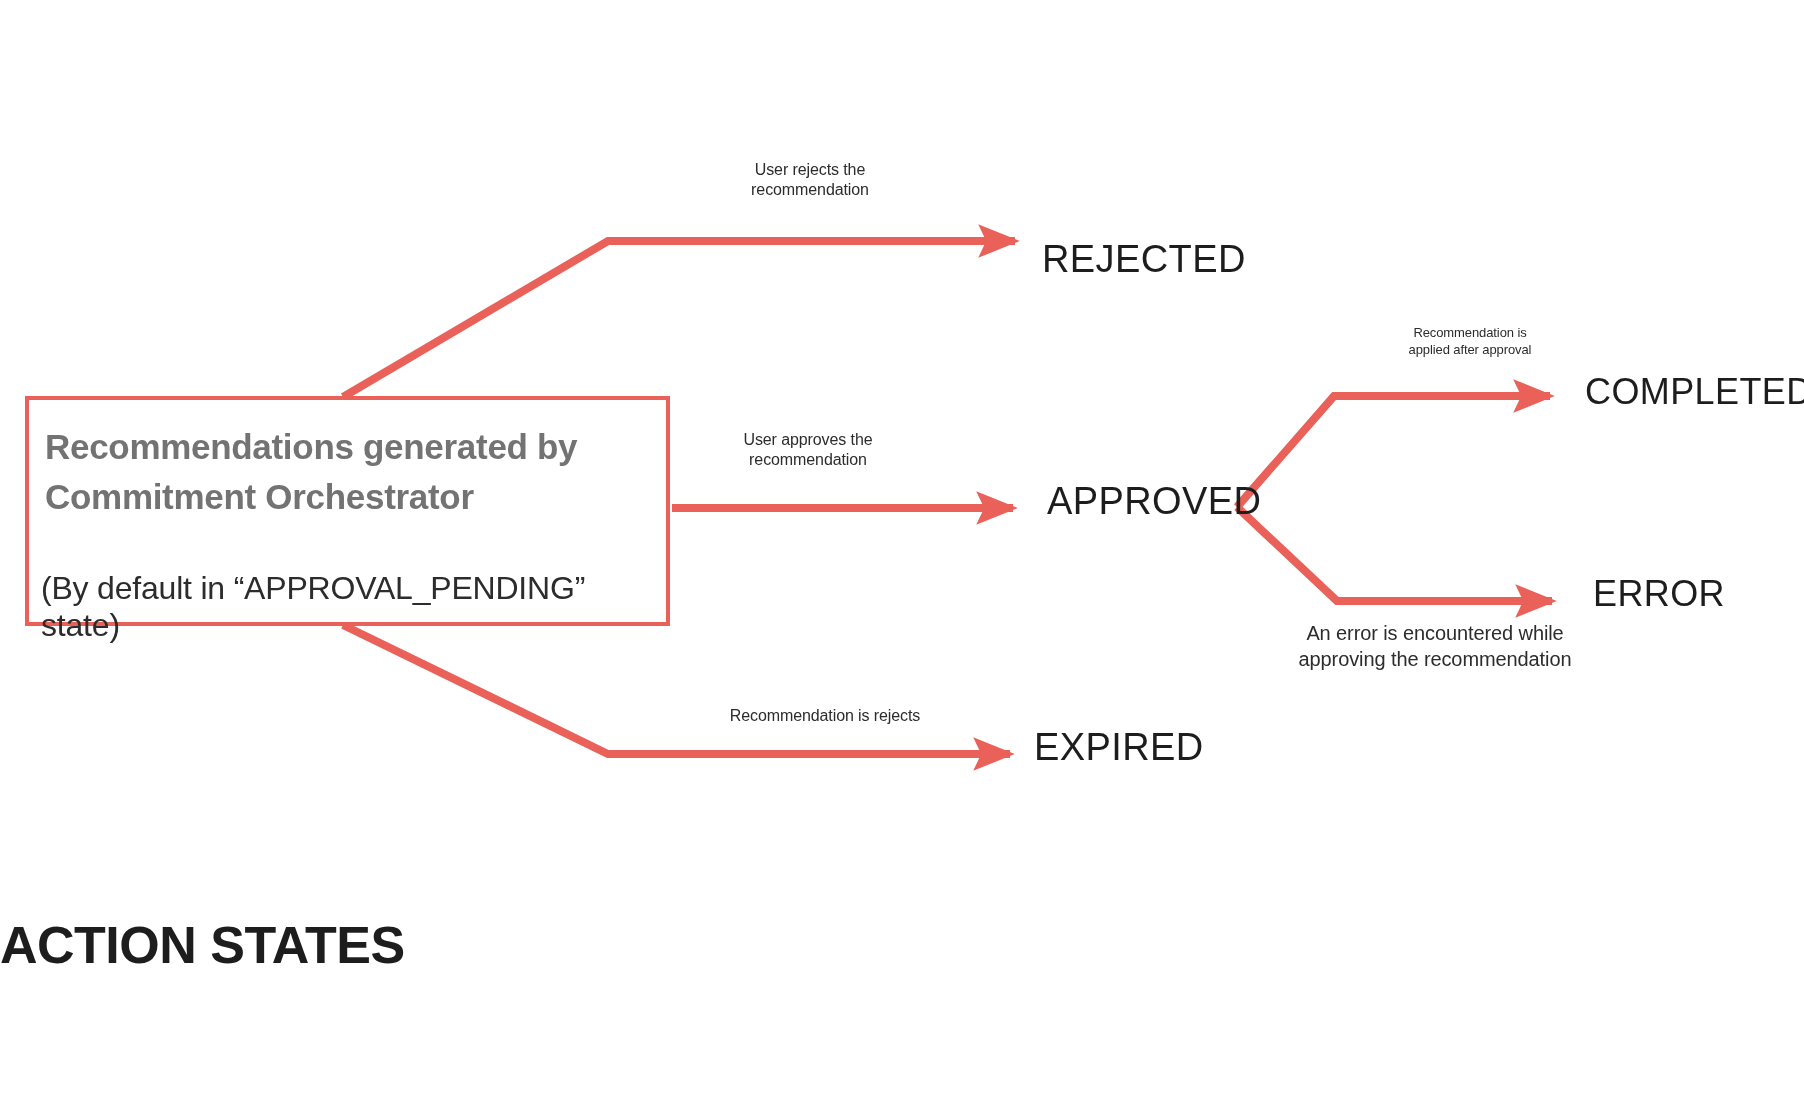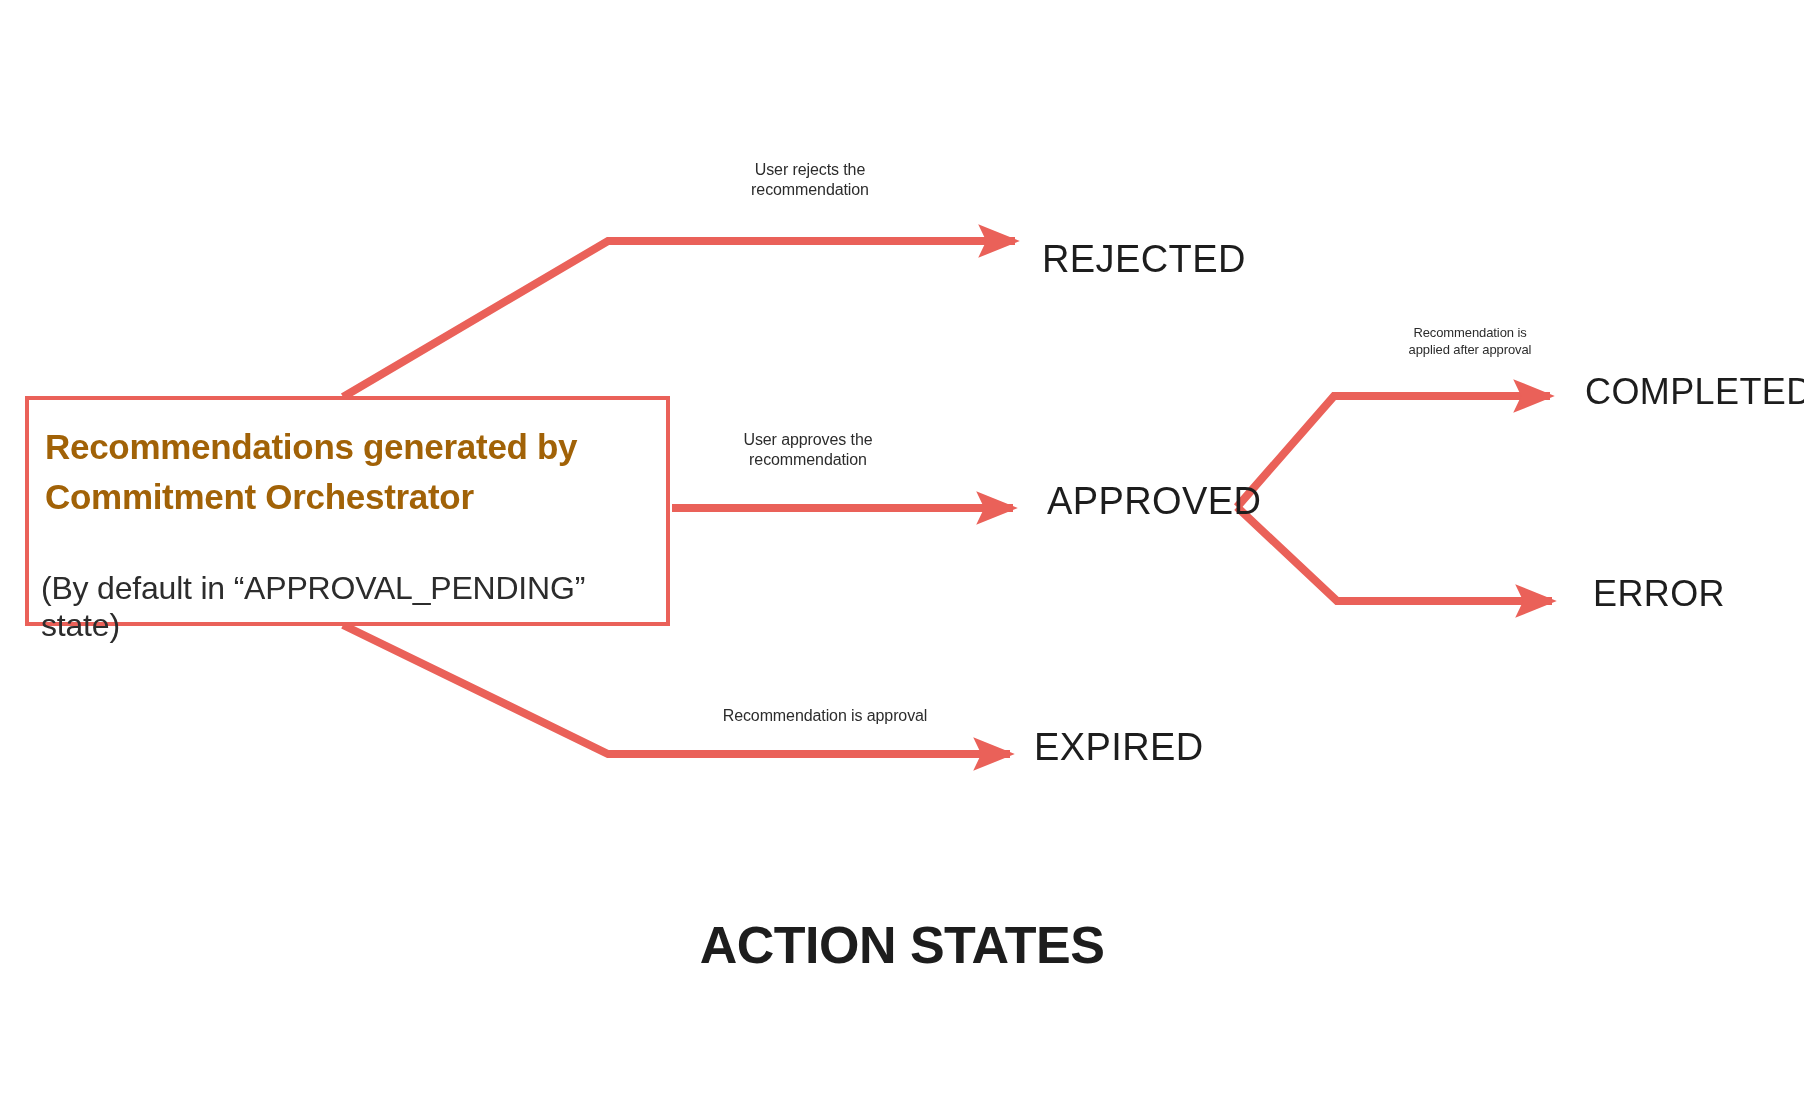--- a/index.html
+++ b/index.html
@@ -40,21 +40,21 @@
   }
   .source-title {
     position: absolute;
     left: 16px;
     top: 22px;
     width: 610px;
     font-size: 35px;
     font-weight: bold;
     line-height: 1.42;
     letter-spacing: -0.3px;
-    color: #a16207;
+    color: #737373;
   }
   .source-sub {
     position: absolute;
     left: 12px;
     top: 170px;
     width: 620px;
     font-size: 32px;
     font-weight: normal;
     color: #2c2c2c;
     letter-spacing: -0.2px;
@@ -90,21 +90,21 @@
   .lbl-expire  { left: 605px; top: 706px;  width: 440px; }
   .lbl-complete{ left: 1320px; top: 325px; width: 300px; font-size: 13px; line-height: 1.3; }
   .lbl-error   { left: 1270px; top: 620px; width: 330px; font-size: 20px; line-height: 1.3; }
 
   
   .diagram-heading {
     position: absolute;
     left: 0;
     top: 915px;
     width: 1804px;
-    text-align: center;
+    text-align: left;
     font-size: 52px;
     font-weight: bold;
     letter-spacing: -0.5px;
     color: #1d1d1d;
   }
 </style>
 </head>
 <body>
 
 <div id="canvas">
@@ -136,19 +136,21 @@
   <div class="state-label state-rejected">REJECTED</div>
   <div class="state-label state-approved">APPROVED</div>
   <div class="state-label state-expired">EXPIRED</div>
   <div class="state-label state-completed">COMPLETED</div>
   <div class="state-label state-error">ERROR</div>
 
   <div class="edge-label lbl-reject">User rejects the
 recommendation</div>
   <div class="edge-label lbl-approve">User approves the
 recommendation</div>
-  <div class="edge-label lbl-expire">Recommendation is approval</div>
+  <div class="edge-label lbl-expire">Recommendation is rejects</div>
   <div class="edge-label lbl-complete">Recommendation is
 applied after approval</div>
+  <div class="edge-label lbl-error">An error is encountered while
+approving the recommendation</div>
 
   <div class="diagram-heading">ACTION STATES</div>
 
 </div>
 
 </body></html>

